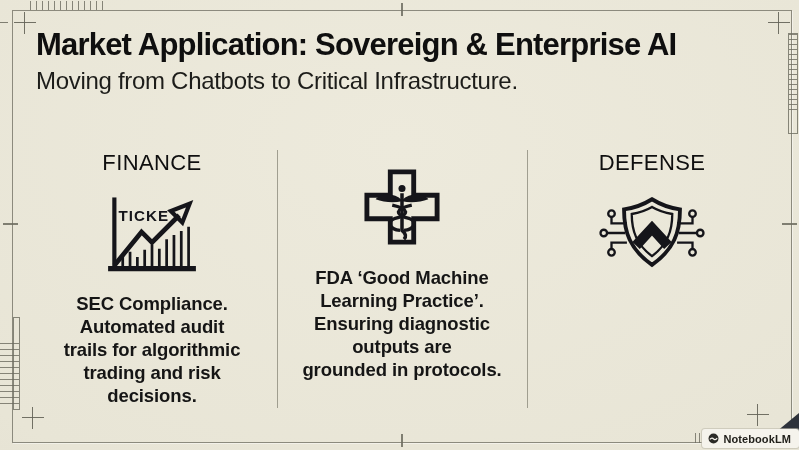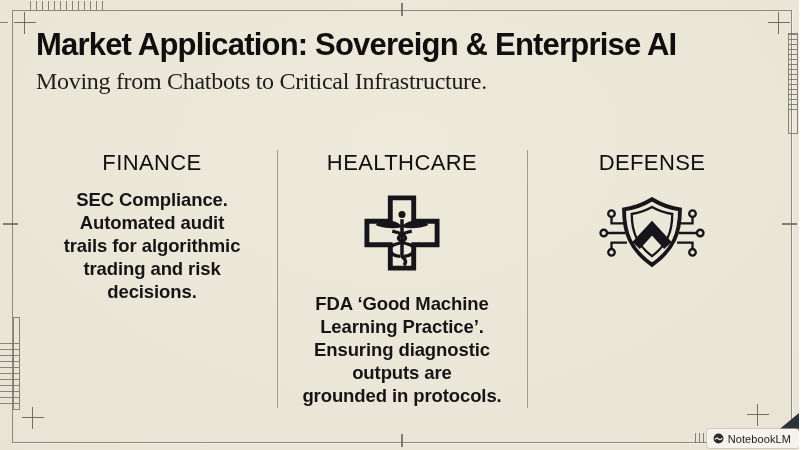--- a/index.html
+++ b/index.html
@@ -38,42 +38,42 @@
     border-left:29px solid transparent;border-bottom:24px solid #2d323a;
   }
   
   .header{position:absolute;left:36px;top:26px;right:40px;}
   .title{
     margin:0;font-size:31px;line-height:37px;font-weight:700;
     letter-spacing:-0.8px;color:#0f0f0f;white-space:nowrap;
   }
   .subtitle{
     margin-top:3px;font-size:24px;line-height:30px;font-weight:400;
-    letter-spacing:-0.3px;color:#1d1d1a;font-family:Liberation Serif, serif;
+    letter-spacing:-0.3px;color:#1d1d1a;
   }
   
   .divider{position:absolute;top:150px;height:258px;width:1px;background:rgba(120,118,105,.65);}
   .col{position:absolute;top:150px;width:230px;text-align:center;}
   .col-heading{margin:0;font-size:22px;line-height:26px;font-weight:400;letter-spacing:.4px;color:#0f0f0f;}
   .icon-wrap{height:94px;margin-top:10px;display:flex;align-items:center;justify-content:center;}
   .col-body{
     margin:12px 0 0;font-size:18.5px;line-height:23px;letter-spacing:-0.1px;
     color:#151515;white-space:pre-line;font-weight:bold;
   }
   svg{display:block;}
   .ink{stroke:#15151a;fill:none;stroke-linecap:butt;stroke-linejoin:miter;}
   .ink-fill{fill:#15151a;stroke:none;}
   .icon-text{font-family:"Liberation Sans","DejaVu Sans",sans-serif;font-weight:700;fill:#15151a;letter-spacing:1px;}
   
   .badge{
     position:absolute;right:0;bottom:2px;height:19px;z-index:5;
     display:flex;align-items:center;gap:4px;padding:0 8px 0 6px;
     background:#f5f3ec;border-radius:3px;box-shadow:0 0 0 1px rgba(190,187,172,.6);
   }
-  .badge-label{font-size:11px;font-weight:400;letter-spacing:.1px;color:#22211c;}
+  .badge-label{font-size:11px;font-weight:700;letter-spacing:.1px;color:#22211c;}
 </style>
 </head>
 <body>
 
 <div class="stage">
 
   <div class="frame"></div>
   <div class="deco ticks-v" style="left:30px;top:1px;width:76px;height:9px;"></div>
   <div class="deco hairline" style="left:401px;top:3px;width:1.5px;height:13px;"></div>
   <div class="deco hairline" style="left:401px;top:434px;width:1.5px;height:13px;"></div>
@@ -93,29 +93,38 @@
   <div class="header">
     <h1 class="title">Market Application: Sovereign &amp; Enterprise AI</h1>
     <div class="subtitle">Moving from Chatbots to Critical Infrastructure.</div>
   </div>
 
   <div class="divider" style="left:277px;"></div>
   <div class="divider" style="left:527px;"></div>
 
   <section class="col" style="left:37px;">
     <h2 class="col-heading">FINANCE</h2>
+    <div class="icon-wrap">
+      <svg width="92" height="84" viewBox="0 0 88 80" aria-hidden="true">
+        <path class="ink" stroke-width="4" d="M8 6 V74"></path>
+        <path class="ink" stroke-width="5" d="M2 74 H86"></path>
+        <path class="ink" stroke-width="2.6" d="M16 74 V62 M23 74 V58 M30 74 V63 M37 74 V56 M44 74 V51 M51 74 V55 M58 74 V46 M65 74 V42 M72 74 V38 M79 74 V34"></path>
+        <path class="ink" stroke-width="4.5" d="M8 71 L34 39 L44 49 L70 23"></path>
+        <polygon class="ink" stroke-width="4" points="80,12 62,19 73,30"></polygon>
+        <text class="icon-text" x="12" y="29" font-size="14.5">TICKE</text>
+      </svg>
+    </div>
     <p class="col-body">SEC Compliance.
 Automated audit
 trails for algorithmic
 trading and risk
 decisions.</p>
   </section>
 
   <section class="col" style="left:287px;">
-    <h2 class="col-heading">HEALTHCARE</h2>
     <div class="icon-wrap">
       <svg width="78" height="78" viewBox="0 0 80 80" aria-hidden="true">
         <path class="ink" stroke-width="5" stroke-linejoin="round" d="M28 4 H52 V28 H76 V52 H52 V76 H28 V52 H4 V28 H28 Z"></path>
         <circle class="ink-fill" cx="40" cy="21" r="3.6"></circle>
         <path class="ink-fill" d="M40 33 C32 25 18 26 13 32 C21 35 31 36 40 34 Z"></path>
         <path class="ink-fill" d="M40 33 C48 25 62 26 67 32 C59 35 49 36 40 34 Z"></path>
         <path class="ink" stroke-width="3.6" d="M40 26 V64 Q46 69 42 73"></path>
         <path class="ink" stroke-width="3.4" d="M30 38 C48 42 48 48 32 52 C24 55 27 63 38 64"></path>
         <path class="ink" stroke-width="3.4" d="M50 38 C32 42 32 48 48 52 C56 55 53 63 42 64"></path>
       </svg>

